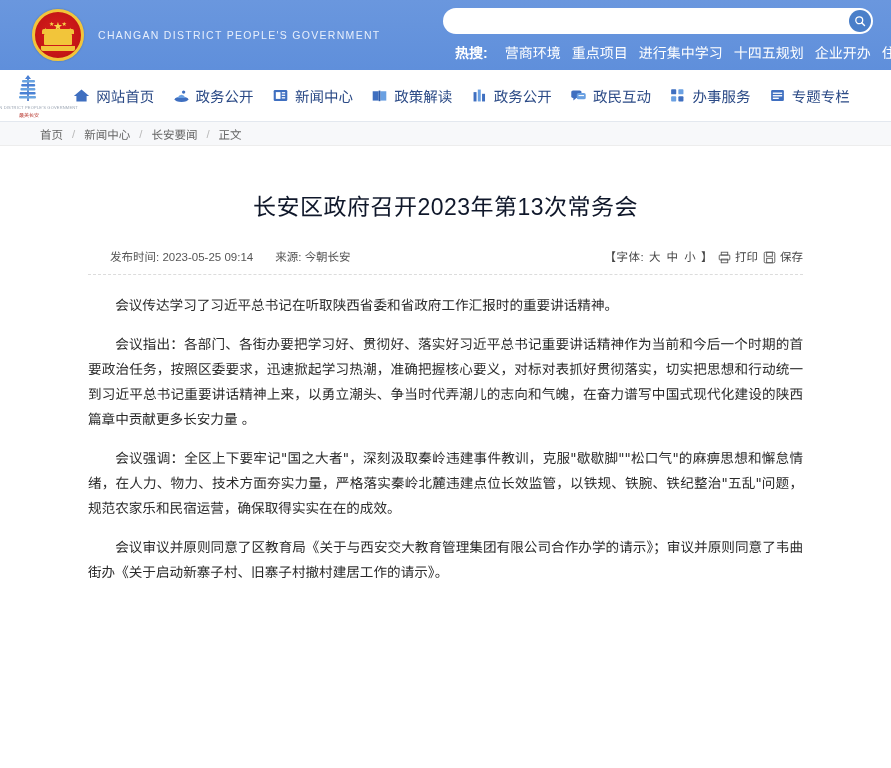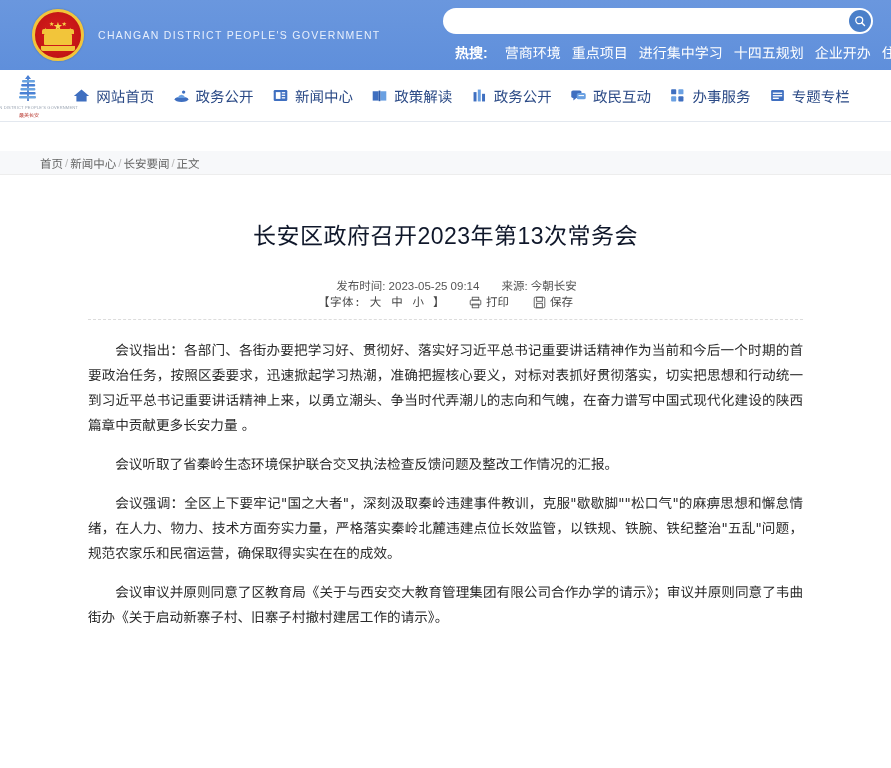--- a/index.html
+++ b/index.html
@@ -159,22 +159,21 @@
   
   .crumb-bar {
     height: 24px;
     background: #f7f8fa;
     border-bottom: 1px solid #ededed;
     display: flex;
     align-items: center;
     padding-left: 40px;
     font-size: 11.5px;
     color: #666;
-    gap: 2px;
-    margin-top: 29px;
+    gap: 9px;
   }
   .crumb-link { color: #666; text-decoration: none; cursor: pointer; }
   .crumb-sep { color: #b9b9b9; }
   .crumb-cur { color: #666; }
 
   
   .article-wrap {
     width: 891px;
     padding: 0 88px;
   }
@@ -188,24 +187,23 @@
     padding-bottom: 26px;
   }
   .meta-bar {
     display: flex;
     align-items: center;
     justify-content: space-between;
     border-bottom: 1px dashed #dcdcdc;
     padding-bottom: 10px;
     font-size: 11.5px;
     color: #555;
-    flex-direction: column;
   }
   .meta-left { display: flex; gap: 22px; padding-left: 22px; }
-  .meta-right { display: flex; align-items: center; gap: 24px; color: #444; font-family: Liberation Mono, monospace; }
+  .meta-right { display: flex; align-items: center; gap: 5px; color: #444; }
   .font-group { letter-spacing: .5px; }
   .font-size-opt { cursor: pointer; padding: 0 1px; }
   .tool-btn {
     display: flex; align-items: flex-end; gap: 4px;
     cursor: pointer; color: #444;
   }
   .tool-ico { width: 13px; height: 13px; display: block; }
 
   .article-body { padding-top: 18px; }
   .article-body p {
@@ -393,19 +391,19 @@
           <rect x="1.5" y="1.5" width="13" height="13" rx="1.3" fill="none" stroke="#555" stroke-width="1.1"></rect>
           <rect x="4.5" y="1.5" width="7" height="5" fill="none" stroke="#555" stroke-width="1.1"></rect>
           <rect x="4.5" y="9" width="7" height="5.5" fill="none" stroke="#555" stroke-width="1.1"></rect>
         </svg>
         <span>保存</span>
       </span>
     </div>
   </div>
 
   <div class="article-body">
+    <p>会议传达学习了习近平总书记在听取陕西省委和省政府工作汇报时的重要讲话精神。</p>
     <p>会议指出：各部门、各街办要把学习好、贯彻好、落实好习近平总书记重要讲话精神作为当前和今后一个时期的首要政治任务，按照区委要求，迅速掀起学习热潮，准确把握核心要义，对标对表抓好贯彻落实，切实把思想和行动统一到习近平总书记重要讲话精神上来，以勇立潮头、争当时代弄潮儿的志向和气魄，在奋力谱写中国式现代化建设的陕西篇章中贡献更多长安力量 。</p>
-    <p>会议听取了省秦岭生态环境保护联合交叉执法检查反馈问题及整改工作情况的汇报。</p>
     <p>会议强调：全区上下要牢记"国之大者"，深刻汲取秦岭违建事件教训，克服"歇歇脚""松口气"的麻痹思想和懈怠情绪，在人力、物力、技术方面夯实力量，严格落实秦岭北麓违建点位长效监管，以铁规、铁腕、铁纪整治"五乱"问题，规范农家乐和民宿运营，确保取得实实在在的成效。</p>
     <p>会议审议并原则同意了区教育局《关于与西安交大教育管理集团有限公司合作办学的请示》；审议并原则同意了韦曲街办《关于启动新寨子村、旧寨子村撤村建居工作的请示》。</p>
 
   </div>
 </main>
 
 </body></html>

